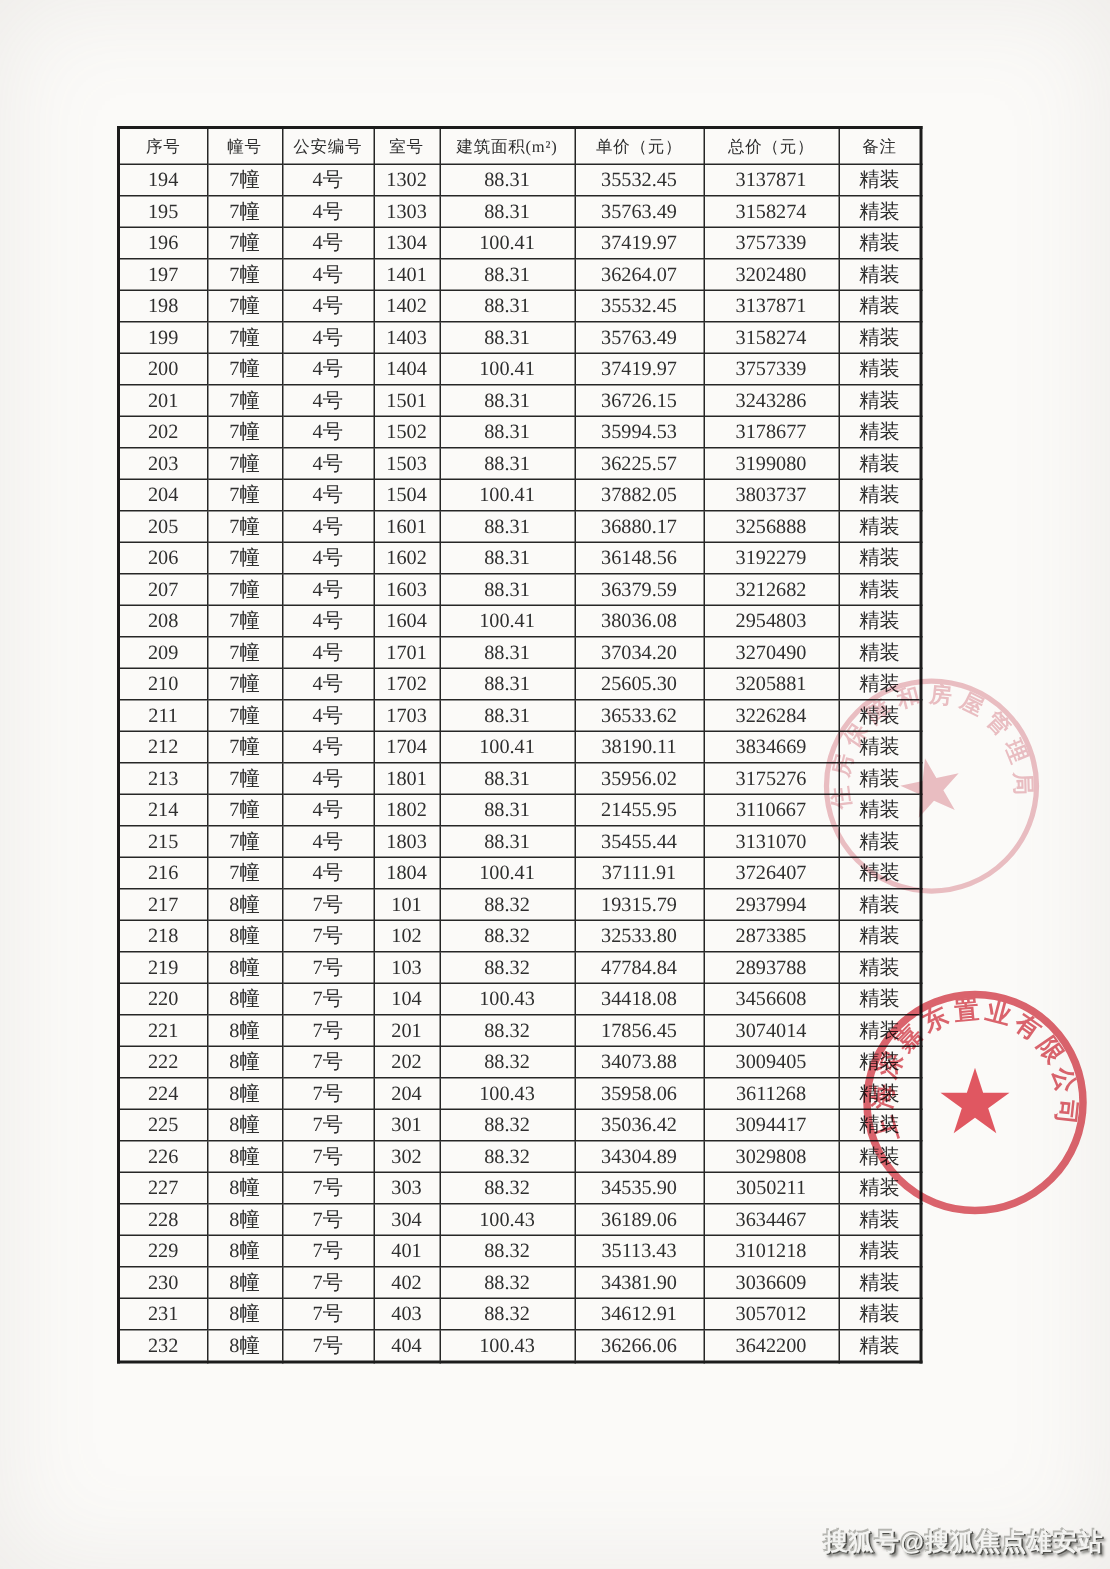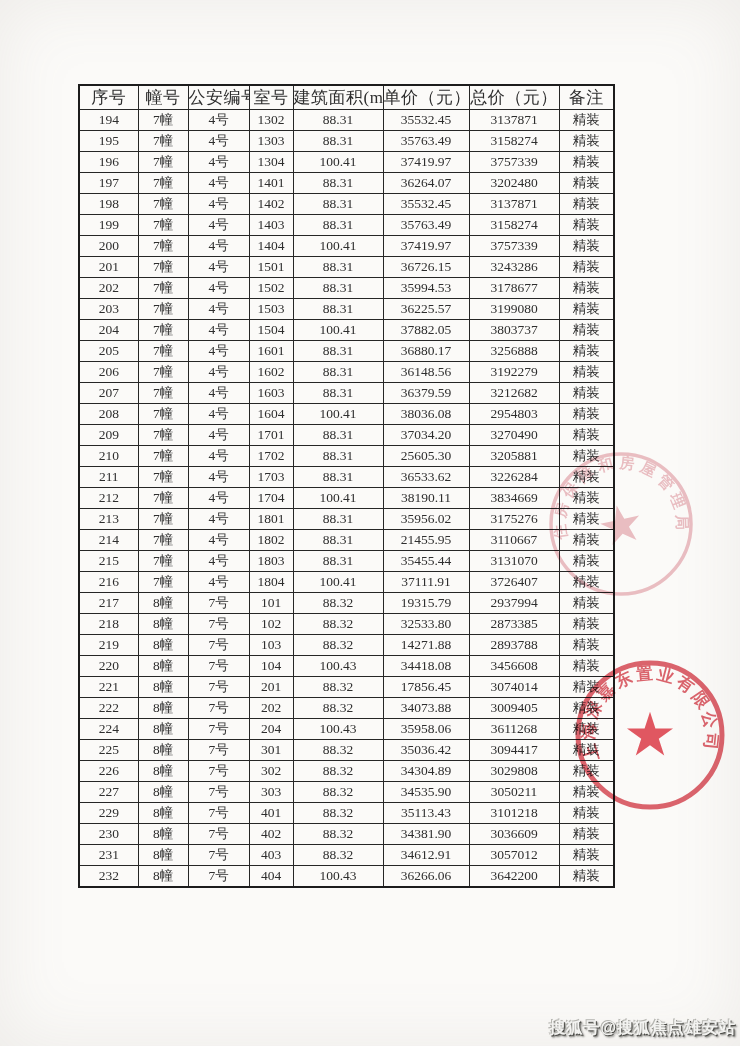--- a/index.html
+++ b/index.html
@@ -16,21 +16,21 @@
     width:535px;
     border-collapse:collapse; table-layout:fixed;
     color:#2e2e2e;
     border:2px solid #1c1c1c;
   }
   table.price th, table.price td {
     border:1.5px solid #262626;
     text-align:center; vertical-align:middle;
     padding:0; overflow:hidden; white-space:nowrap;
   }
-  table.price thead th { height:23px; font-size:17px; font-weight:normal; letter-spacing:.5px;margin-top:20px; }
+  table.price thead th { height:23px; font-size:11px; font-weight:normal; letter-spacing:.5px;margin-top:20px; }
   table.price tbody td { height:20px; font-size:13.5px; }
   .stamp {
     position:absolute;
     mix-blend-mode:multiply;
     pointer-events:none;
   }
   .stamp-bureau { left:541px; top:444px; opacity:.5; filter:blur(.4px); }
   .stamp-company { left:565px; top:650px; opacity:.85; filter:blur(.3px); }
   .stamp text {
     font-family:"Liberation Serif","DejaVu Serif",serif;
@@ -322,21 +322,21 @@
           <td>32533.80</td>
           <td>2873385</td>
           <td>精装</td>
         </tr>
         <tr>
           <td>219</td>
           <td>8幢</td>
           <td>7号</td>
           <td>103</td>
           <td>88.32</td>
-          <td>14271.88</td>
+          <td>47784.84</td>
           <td>2893788</td>
           <td>精装</td>
         </tr>
         <tr>
           <td>220</td>
           <td>8幢</td>
           <td>7号</td>
           <td>104</td>
           <td>100.43</td>
           <td>34418.08</td>
@@ -394,20 +394,30 @@
           <td>精装</td>
         </tr>
         <tr>
           <td>227</td>
           <td>8幢</td>
           <td>7号</td>
           <td>303</td>
           <td>88.32</td>
           <td>34535.90</td>
           <td>3050211</td>
+          <td>精装</td>
+        </tr>
+        <tr>
+          <td>228</td>
+          <td>8幢</td>
+          <td>7号</td>
+          <td>304</td>
+          <td>100.43</td>
+          <td>36189.06</td>
+          <td>3634467</td>
           <td>精装</td>
         </tr>
         <tr>
           <td>229</td>
           <td>8幢</td>
           <td>7号</td>
           <td>401</td>
           <td>88.32</td>
           <td>35113.43</td>
           <td>3101218</td>

